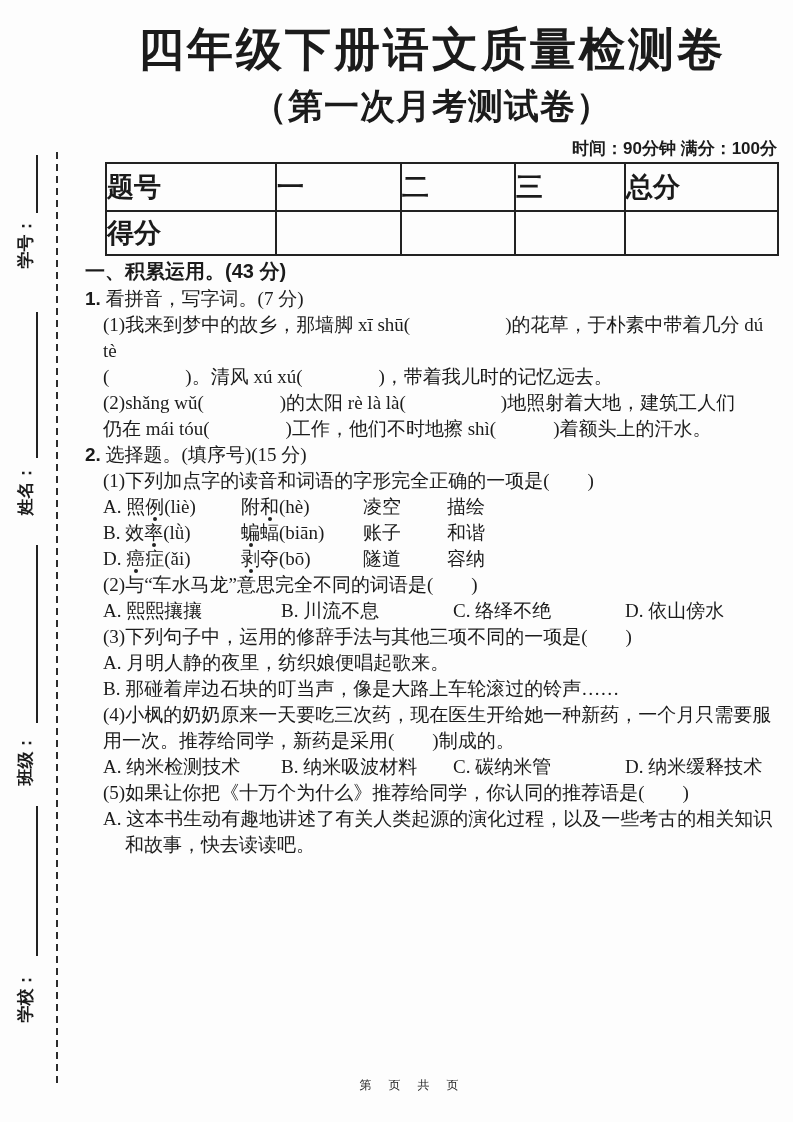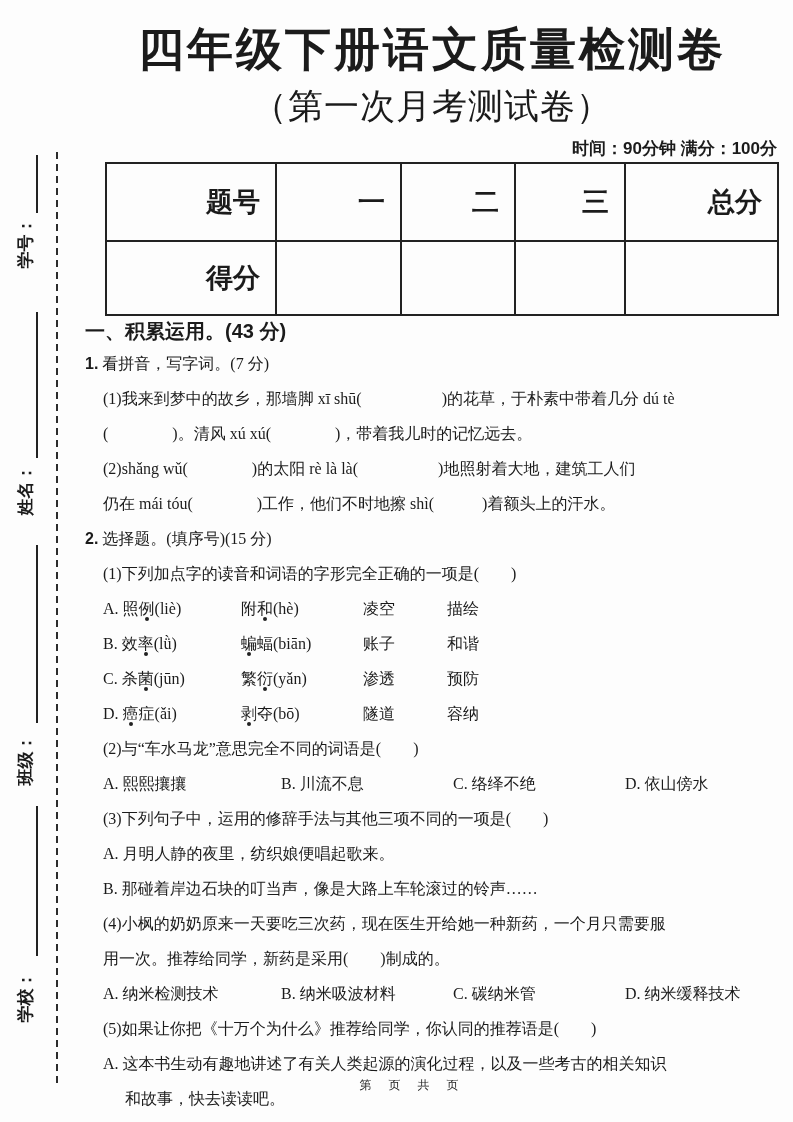--- a/index.html
+++ b/index.html
@@ -21,34 +21,34 @@
            font-size:17px;font-weight:bold;white-space:nowrap;}
   .sl1{top:232px}.sl2{top:479px}.sl3{top:749px}.sl4{top:986px}
 
   
   .content{position:absolute;left:85px;top:0;width:694px;}
   .title{margin:20px 0 0;text-align:center;line-height:58px;
          font-family:"Liberation Sans","DejaVu Sans",sans-serif;
          font-size:46px;font-weight:900;letter-spacing:3px;}
   .subtitle{margin:4px 0 0;text-align:center;line-height:48px;
             font-family:"Liberation Sans","DejaVu Sans",sans-serif;
-            font-size:35px;font-weight:400;letter-spacing:1px;}
+            font-size:35px;font-weight:700;letter-spacing:1px;}
   .meta{margin:8px 2px 2px 0;text-align:right;line-height:22px;
         font-family:"Liberation Sans","DejaVu Sans",sans-serif;
         font-size:17px;font-weight:700;}
 
   table.score{border-collapse:collapse;margin-left:20px;width:672px;table-layout:fixed;}
-  table.score th,table.score td{border:2px solid #222;text-align:right;padding:15px;
+  table.score th,table.score td{border:2px solid #222;text-align:left;padding:0;
         font-family:"Liberation Sans","DejaVu Sans",sans-serif;font-weight:700;}
   table.score tr.hdr  th{height:46px;font-size:27px;}
   table.score tr.got  th,table.score tr.got td{height:42px;font-size:27px;margin-top:16px;}
 
   .sec-head{line-height:30px;font-size:20px;font-weight:700;
             font-family:"Liberation Sans","DejaVu Sans",sans-serif;}
-  .qline{font-size:16px;line-height:35px;}
+  .qline{font-size:19px;line-height:26px;}
   .q-num{font-weight:700;font-family:"Liberation Sans","DejaVu Sans",sans-serif;}
   .indent{padding-left:18px;}
   .indent2{padding-left:40px;}
   .grid-words{display:grid;grid-template-columns:138px 122px 84px 1fr;padding-left:18px;font-family:Liberation Serif, serif;}
   .grid-opts{display:grid;grid-template-columns:178px 172px 172px 1fr;padding-left:18px;}
   .dotted{position:relative;}
   .dotted::after{content:'';position:absolute;left:50%;bottom:-4px;margin-left:-2px;
                  width:4px;height:4px;border-radius:50%;background:#222;}
 
   .footer{position:absolute;left:0;bottom:28px;width:100%;text-align:center;
@@ -128,26 +128,20 @@
       <span>凌空</span>
       <span>描绘</span>
     </div>
     <div class="qline grid-words">
       <span><span>B. 效</span><span class="dotted">率</span><span>(lǜ)</span></span>
       <span><span></span><span class="dotted">蝙</span><span>蝠(biān)</span></span>
       <span>账子</span>
       <span>和谐</span>
     </div>
     <div class="qline grid-words">
-      <span><span>C. 杀</span><span class="dotted">菌</span><span>(jūn)</span></span>
-      <span><span>繁</span><span class="dotted">衍</span><span>(yǎn)</span></span>
-      <span>渗透</span>
-      <span>预防</span>
-    </div>
-    <div class="qline grid-words">
       <span><span>D. </span><span class="dotted">癌</span><span>症(ǎi)</span></span>
       <span><span></span><span class="dotted">剥</span><span>夺(bō)</span></span>
       <span>隧道</span>
       <span>容纳</span>
     </div>
 
     <div class="qline indent">(2)与“车水马龙”意思完全不同的词语是(　　)</div>
     <div class="qline grid-opts">
       <span>A. 熙熙攘攘</span>
       <span>B. 川流不息</span>

